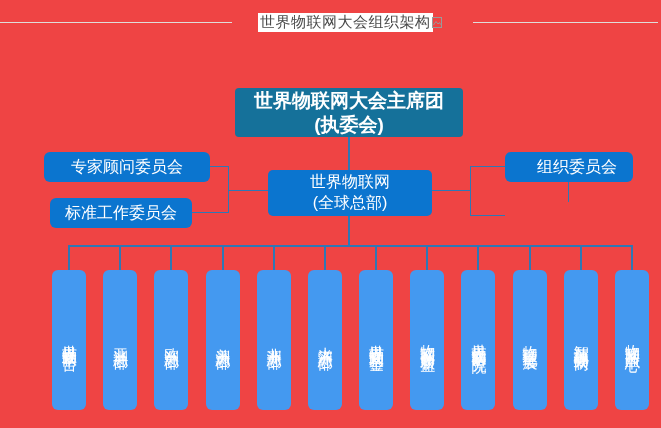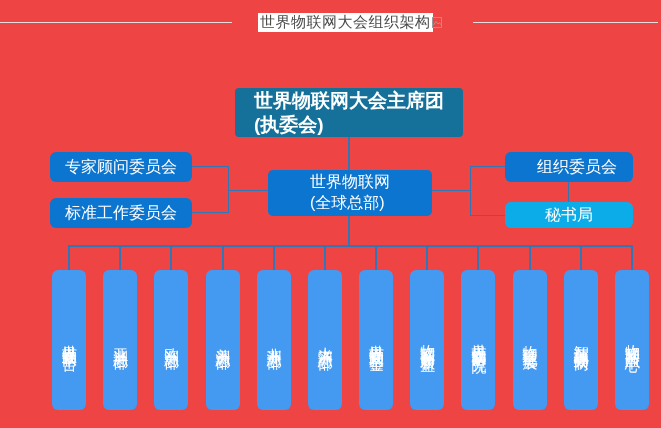--- a/index.html
+++ b/index.html
@@ -22,32 +22,32 @@
   .divider.right{left:473px;width:185px;}
   .page-title{
     position:absolute;left:258px;top:13px;font-size:15px;color:var(--title-color);
     letter-spacing:0.5px;white-space:nowrap;background:#fff;padding:0 2px;
   }
   .title-icon{position:absolute;left:432px;top:17px;width:10px;height:11px;}
   .title-icon svg{display:block;}
   
   .org-box{
     position:absolute;display:flex;align-items:center;justify-content:center;
-    color:#fff;white-space:pre-line;box-sizing:border-box;
+    color:#fff;text-align:center;white-space:pre-line;box-sizing:border-box;
   }
   .root-box{
     left:235px;top:88px;width:228px;height:49px;background:var(--root-bg);
     border-radius:4px;font-size:19px;font-weight:bold;line-height:1.25;
   }
   .hub-box{
     left:268px;top:170px;width:164px;height:46px;background:var(--committee-bg);
     border-radius:5px;font-size:16px;line-height:1.3;
   }
   .committee{background:var(--committee-bg);border-radius:6px;font-size:16px;}
-  .cm-advisor{left:50px;top:152px;width:142px;height:30px;}
+  .cm-advisor{left:44px;top:152px;width:166px;height:30px;}
   .cm-standard{left:50px;top:198px;width:142px;height:30px;font-family:Liberation Mono, monospace;}
   .cm-organizing{left:505px;top:152px;width:128px;height:30px;padding-left:16px;}
   .cm-secretariat{left:505px;top:202px;width:128px;height:26px;background:var(--secretariat-bg);border-radius:6px;font-size:16px;}
   
   .conn{position:absolute;background:var(--line-color);}
   .c-root-hub{left:348px;top:137px;width:2px;height:33px;}
   .c-l-stub1{left:192px;top:166px;width:36px;height:1px;}
   .c-l-stub2{left:192px;top:212px;width:36px;height:1px;}
   .c-l-vert{left:228px;top:166px;width:1px;height:47px;}
   .c-l-hub{left:228px;top:190px;width:40px;height:1px;}
@@ -99,21 +99,20 @@
   <div class="conn c-r-vert"></div>
   <div class="conn c-r-stub1"></div>
   <div class="conn c-r-stub2"></div>
   <div class="conn c-org-sec"></div>
   <div class="conn c-hub-down"></div>
   <div class="conn c-dist"></div>
 
   <div class="org-box committee cm-advisor">专家顾问委员会</div>
   <div class="org-box committee cm-standard">标准工作委员会</div>
   <div class="org-box committee cm-organizing">组织委员会</div>
-  <div class="org-box cm-secretariat">秘书局</div>
 
   <div class="org-box hub-box">世界物联网
 (全球总部)</div>
 
   <div class="branch-row">
     <div class="branch-cell">
       <div class="branch-drop"></div>
       <div class="branch-box">世界物联网平台</div>
     </div>
 

